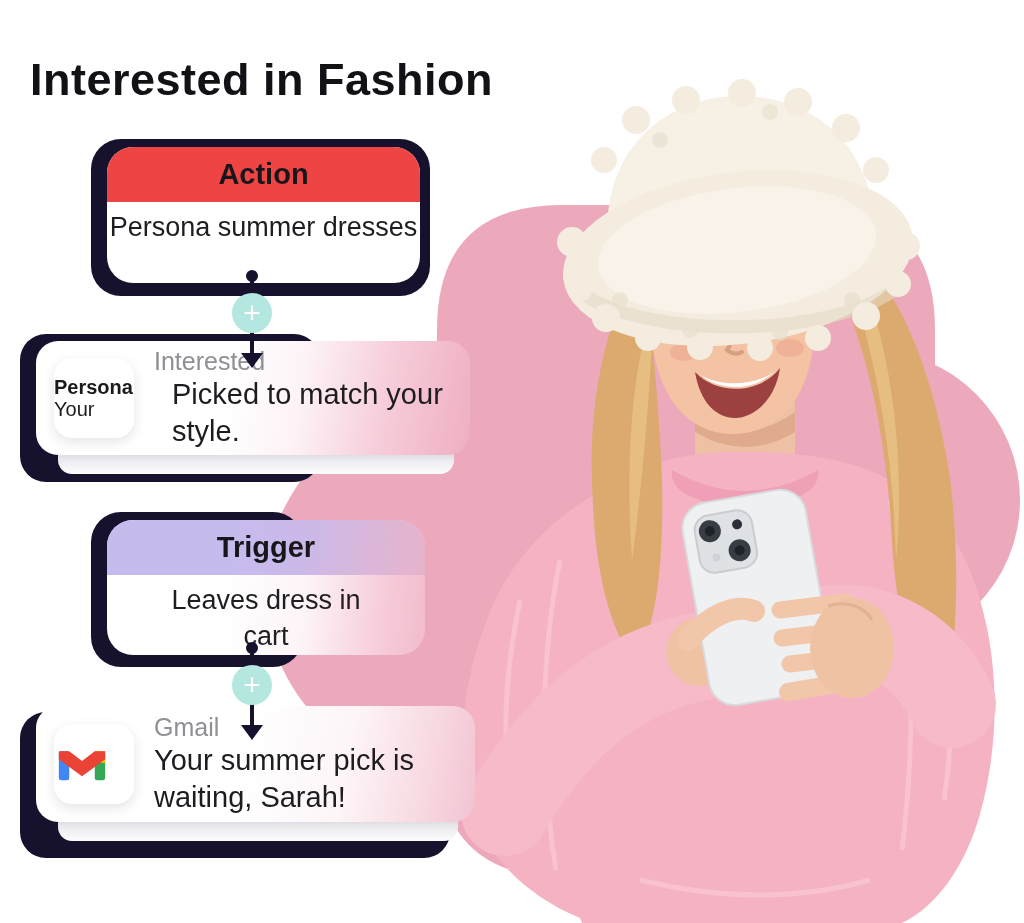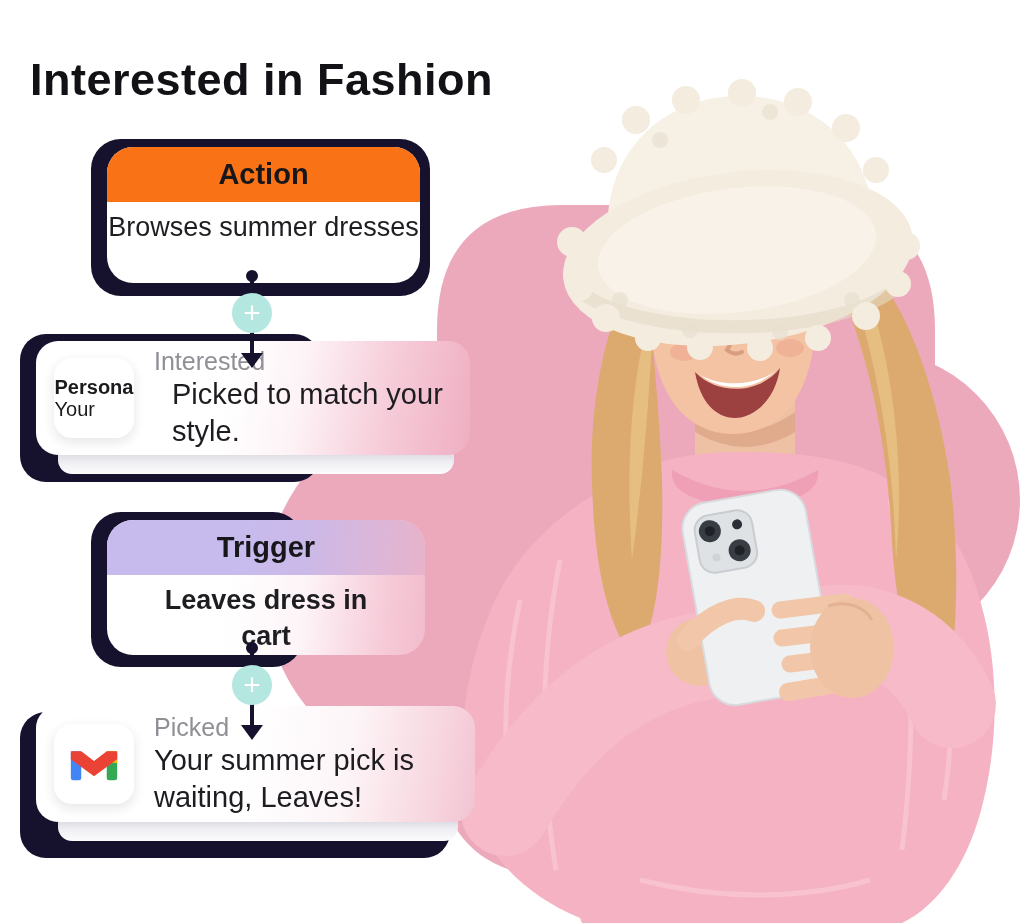--- a/index.html
+++ b/index.html
@@ -25,42 +25,42 @@
   
   .stack-bar { position:absolute; z-index:3; border-radius:0 0 14px 14px;
     background:linear-gradient(180deg,#d9d9e0 0%,#efeff3 45%,#fcfcfd 100%); }
   .bar-personashop { left:58px; top:453px; width:396px; height:21px; }
   .bar-gmail       { left:58px; top:820px; width:400px; height:21px; }
 
   
   .card { position:absolute; z-index:4; border-radius:26px; overflow:hidden; }
 
   .card-action { left:107px; top:147px; width:313px; height:136px; background:#ffffff; }
-  .card-action .card-header { background:#f97316; }
+  .card-action .card-header { background:#ef4444; }
 
   .card-trigger { left:107px; top:520px; width:318px; height:135px;
     background:linear-gradient(95deg,#ffffff 38%,#fdf4f7 62%,#f6c9d7 88%,#f2bccd 100%); }
   .card-trigger .card-header {
     background:linear-gradient(95deg,#c7bbee 40%,#cbb9e8 62%,#ddb6d7 86%,#e7b3ca 100%); }
 
   .card-header { height:55px; display:flex; align-items:center; justify-content:center;
     font-size:29px; font-weight:700; color:#17171b; }
   .card-body { display:flex; align-items:flex-start; justify-content:center; padding-top:7px;
     font-size:27px; font-weight:500; line-height:36px; color:#1e1e22; text-align:center; }
-  .card-trigger .card-body-text { max-width:215px;font-weight:bold; }
+  .card-trigger .card-body-text { max-width:215px; }
 
   .notif-card { position:absolute; z-index:4; border-radius:22px; display:flex; align-items:center;
     padding:16px 18px; gap:20px; }
   .card-personashop { left:36px; top:341px; width:434px; height:114px;
     background:linear-gradient(100deg,#ffffff 44%,#fdf3f6 60%,#f6ccd9 80%,#efaec2 100%); }
   .card-gmail { left:36px; top:706px; width:439px; height:116px;
     background:linear-gradient(100deg,#ffffff 48%,#fdf5f7 70%,#f7d5df 90%,#f2c3d2 100%); }
 
   .logo-tile { width:80px; height:80px; flex:0 0 80px; background:#ffffff; border-radius:18px;
-    box-shadow:0 4px 12px rgba(40,30,60,.12); display:flex; align-items:center; justify-content:center; }
+    box-shadow:0 4px 12px rgba(40,30,60,.12); display:flex; align-items:center; }
   .personashop-logo-text { font-size:20px; line-height:22px; color:#1b1b1e; text-align:left; }
   .personashop-logo-text .l1 { font-weight:700; display:block; }
   .personashop-logo-text .l2 { font-weight:400; display:block; }
 
   .notif-text { display:flex; flex-direction:column; }
   .app-name { font-size:25px; font-weight:500; color:#8f8f95; line-height:30px; }
   .notif-message { font-size:29px; font-weight:500; color:#1d1d21; line-height:37px; }
   .card-personashop .notif-message { max-width:305px;margin-left:18px; }
   .card-gmail .notif-message { max-width:330px; }
 
@@ -211,21 +211,21 @@
   <div class="shadow-layer shadow-personashop"></div>
   <div class="shadow-layer shadow-trigger"></div>
   <div class="shadow-layer shadow-gmail"></div>
 
   <div class="stack-bar bar-personashop"></div>
   <div class="stack-bar bar-gmail"></div>
 
   <div class="card card-action">
     <div class="card-header">Action</div>
     <div class="card-body">
-      <span class="card-body-text">Browses summer dresses</span>
+      <span class="card-body-text">Persona summer dresses</span>
     </div>
   </div>
 
   <div class="connector connector-1">
     <div class="conn-dot"></div>
     <div class="conn-line"></div>
     <div class="conn-arrow"></div>
     <div class="conn-plus">+</div>
   </div>
 
@@ -259,18 +259,18 @@
   <div class="notif-card card-gmail">
     <div class="logo-tile">
       <svg class="gmail-logo-svg" viewBox="0 0 48 38" aria-hidden="true">
         <rect x="4" y="8" width="9" height="25" rx="2" fill="#4285f4"></rect>
         <rect x="35" y="8" width="9" height="25" rx="2" fill="#34a853"></rect>
         <rect x="35" y="8" width="9" height="10" fill="#fbbc04"></rect>
         <path fill="#ea4335" d="M4 8 L13 8 L24 16.5 L35 8 L44 8 L44 15 L24 29.5 L4 15 Z"></path>
       </svg>
     </div>
     <div class="notif-text">
-      <span class="app-name">Picked</span>
-      <span class="notif-message">Your summer pick is waiting, Leaves!</span>
+      <span class="app-name">Gmail</span>
+      <span class="notif-message">Your summer pick is waiting, Sarah!</span>
     </div>
   </div>
 
 </div>
 
 </body></html>

